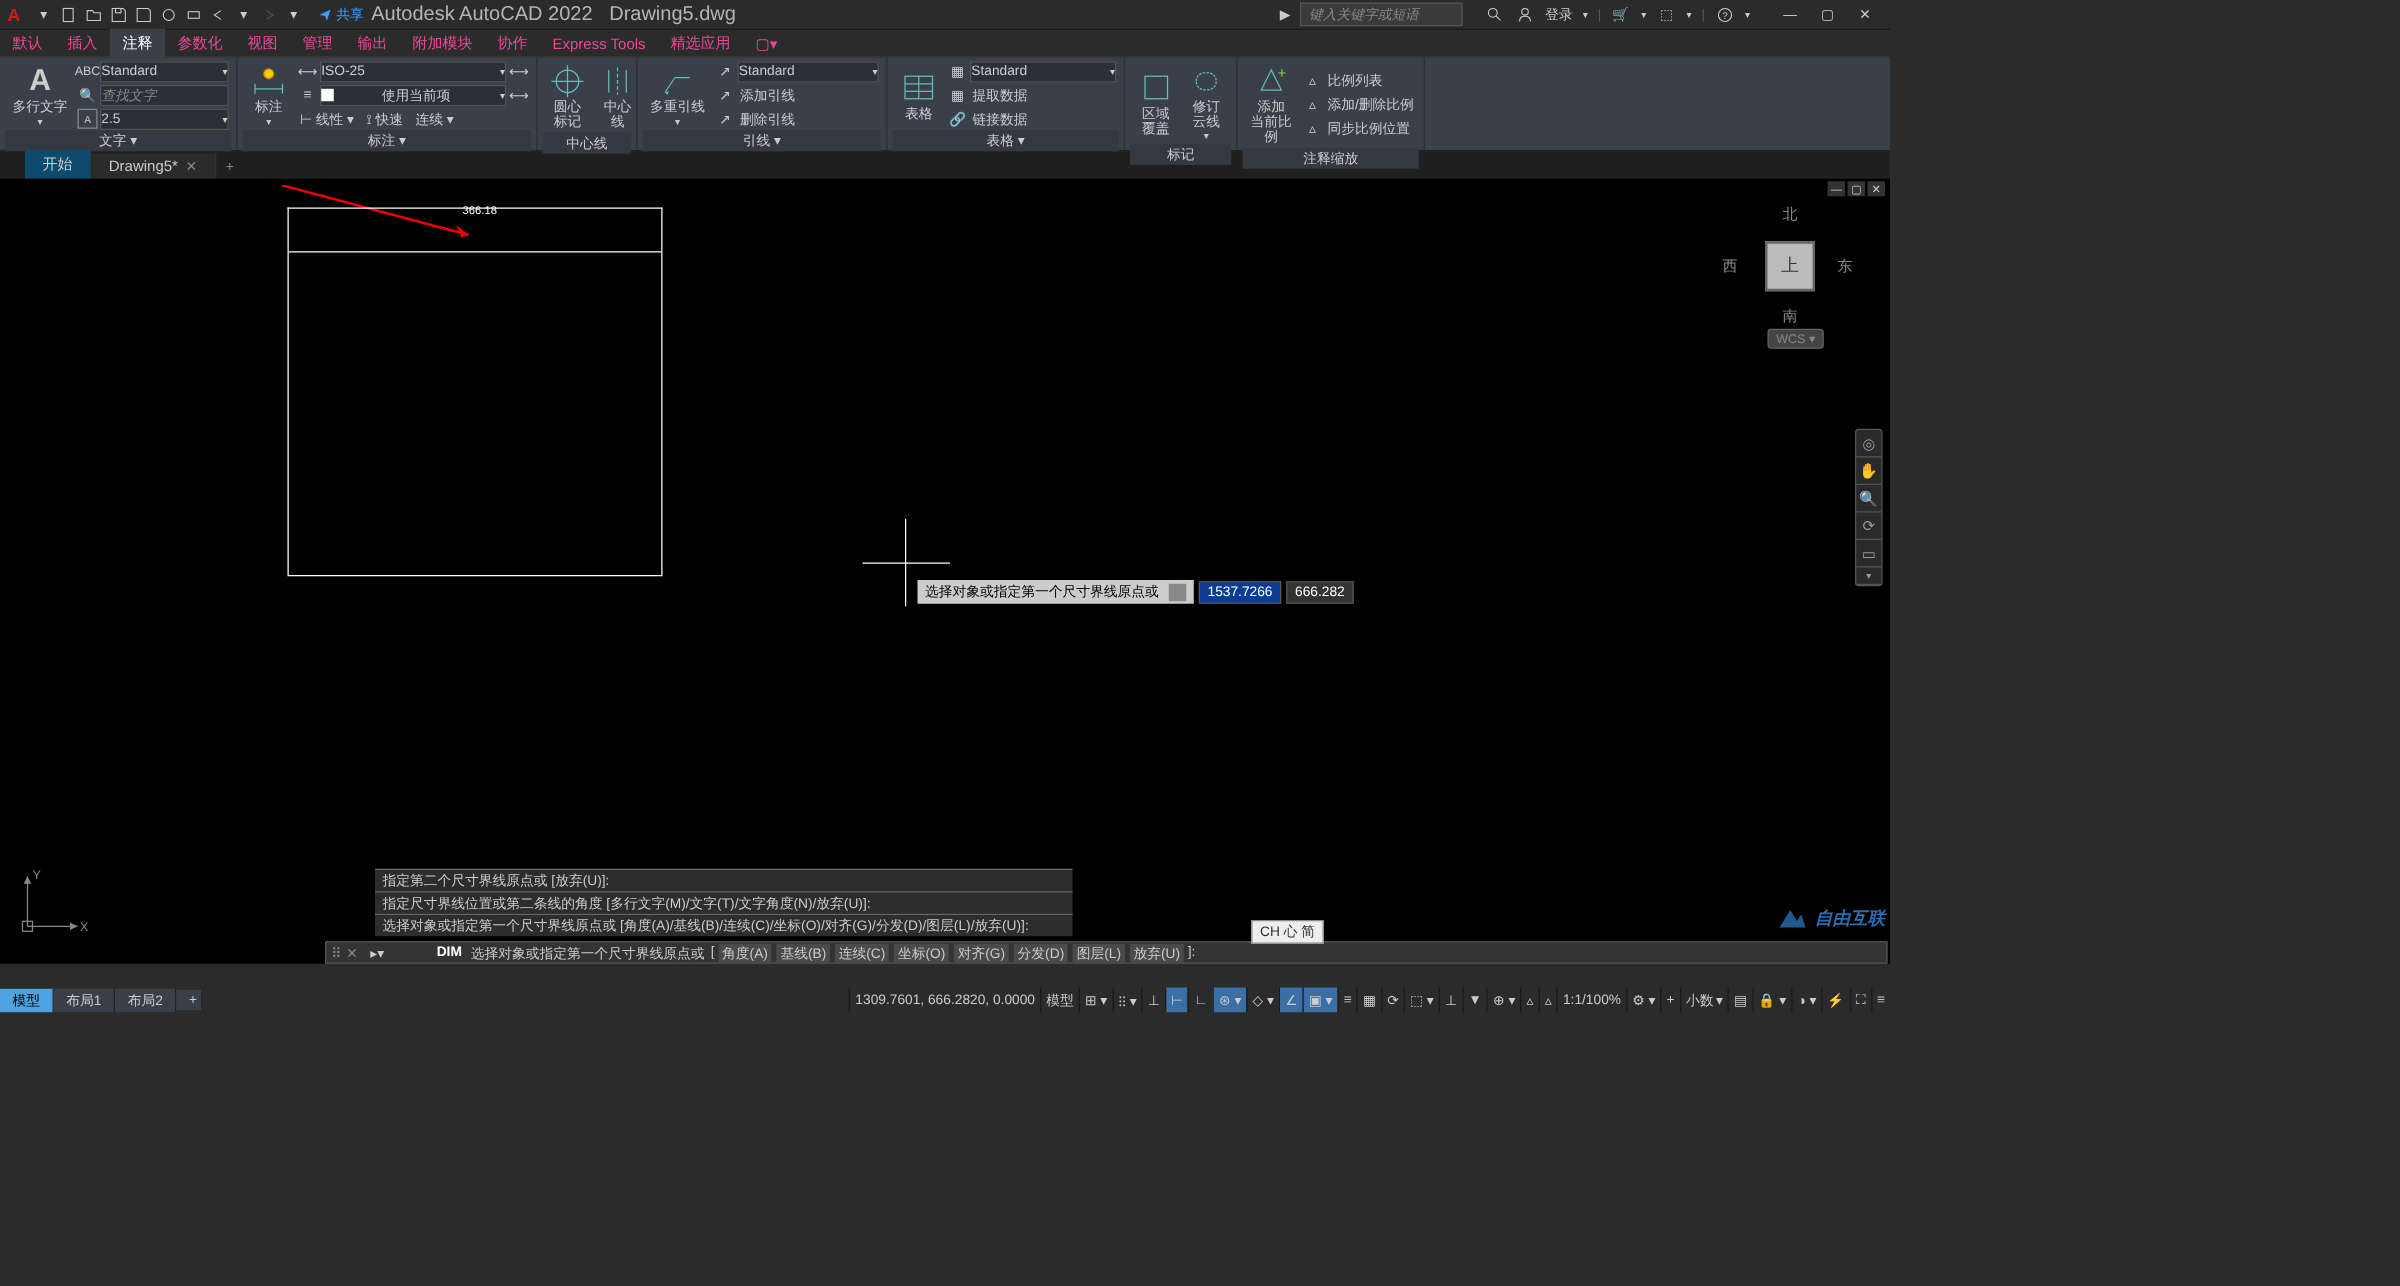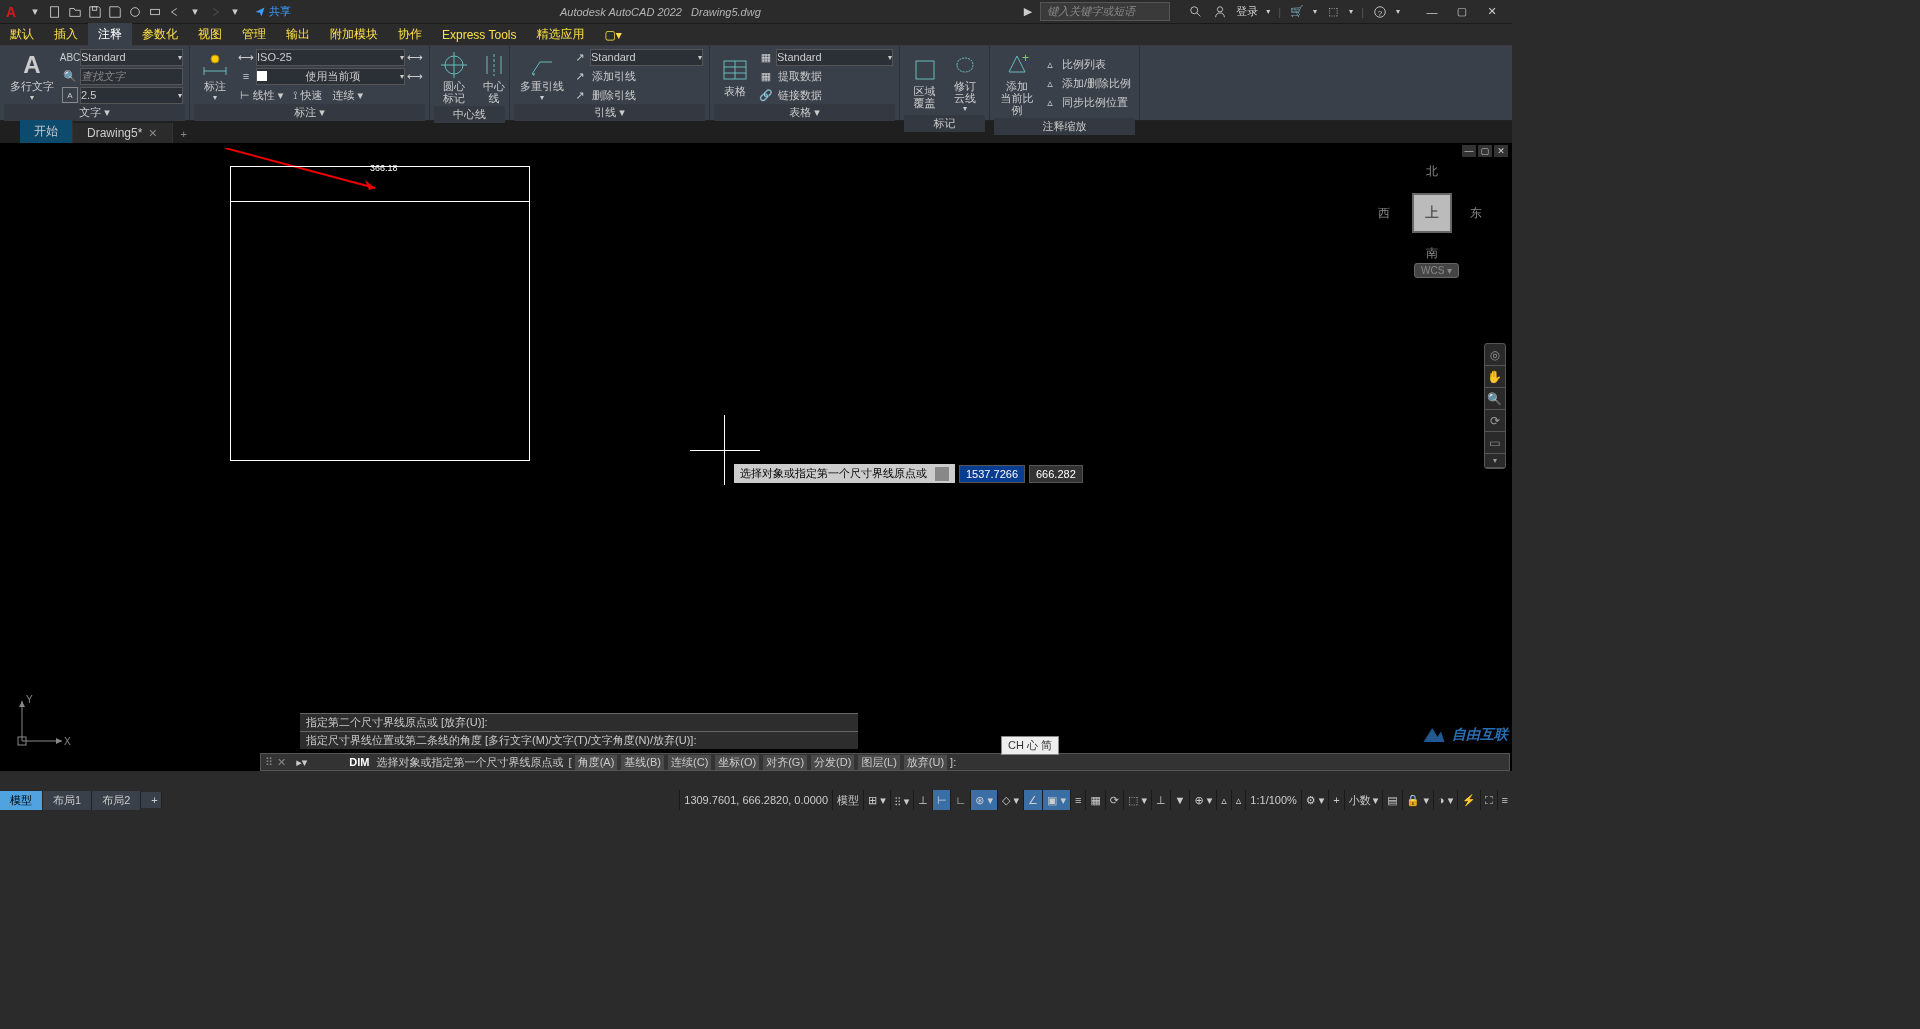--- a/index.html
+++ b/index.html
@@ -5,30 +5,30 @@
 * { margin: 0; padding: 0; box-sizing: border-box; font-family: "Microsoft YaHei", Arial, sans-serif; }
 body { background: #2b2b2b; color: #ccc; font-size: 11px; overflow: hidden; width: 1512px; height: 810px; position: relative; }
 
 
 .titlebar { height: 24px; background: #2b2b2b; display: flex; align-items: center; border-bottom: 1px solid #1a1a1a; }
 .titlebar .logo { width: 22px; text-align: center; color: #d4181c; font-weight: bold; font-size: 14px; }
 .titlebar .qat { display: flex; gap: 2px; padding: 0 4px; align-items: center; }
 .titlebar .qat-item { width: 18px; height: 18px; display: flex; align-items: center; justify-content: center; cursor: pointer; }
 .titlebar .qat-item svg { width: 14px; height: 14px; }
 .titlebar .share { color: #3b9dff; display: flex; align-items: center; gap: 3px; padding: 0 6px; cursor: pointer; font-size: 11px; }
-.titlebar .title { flex: 1; text-align: center; color: #b5b5b5; font-size: 11px; font-style: italic; }
+.titlebar .title { flex: 1; text-align: left; color: #b5b5b5; font-size: 16px; }
 .titlebar .search-box { background: #3a3a3a; border: 1px solid #555; padding: 1px 6px; width: 130px; font-size: 11px; color: #888; margin-right: 10px; font-style: italic; }
 .titlebar .right { display: flex; align-items: center; gap: 8px; padding-right: 6px; }
 .titlebar .icon-btn { width: 16px; height: 16px; display: flex; align-items: center; justify-content: center; cursor: pointer; color: #ccc; }
 .titlebar .window-controls { display: flex; gap: 2px; margin-left: 10px; }
 .titlebar .window-controls div { width: 28px; height: 20px; display: flex; align-items: center; justify-content: center; cursor: pointer; }
 
 
 .menubar { height: 22px; background: #2b2b2b; display: flex; align-items: center; border-bottom: 1px solid #3a3a3a; }
-.menubar .menu-item { padding: 3px 10px; cursor: pointer; color: #fde047; font-size: 12px; }
+.menubar .menu-item { padding: 3px 10px; cursor: pointer; color: #ec4899; font-size: 12px; }
 .menubar .menu-item.active { background: #3a404a; color: #fff; }
 
 
 .ribbon { height: 75px; background: #3a404a; display: flex; border-bottom: 1px solid #222; }
 .ribbon-panel { border-right: 1px solid #2b2f36; padding: 2px 4px; display: flex; flex-direction: column; }
 .ribbon-panel .panel-body { flex: 1; display: flex; align-items: stretch; }
 .ribbon-panel .panel-title { text-align: center; font-size: 11px; color: #ccc; padding: 1px 0; background: #343840; }
 .big-btn { display: flex; flex-direction: column; align-items: center; justify-content: center; padding: 2px 6px; cursor: pointer; min-width: 40px; }
 .big-btn .icon { width: 30px; height: 30px; display: flex; align-items: center; justify-content: center; }
 .big-btn .lbl { font-size: 11px; color: #ccc; text-align: center; line-height: 1.1; }
@@ -506,20 +506,21 @@
     <polygon points="10,10 7,16 13,16" fill="#888"></polygon>
     <polygon points="50,50 44,47 44,53" fill="#888"></polygon>
     <text x="14" y="12" fill="#888" font-size="10">Y</text>
     <text x="52" y="54" fill="#888" font-size="10">X</text>
     <rect x="6" y="46" width="8" height="8" fill="none" stroke="#888"></rect>
   </svg>
 
   <div class="cmdhistory">
     <div class="line">指定第二个尺寸界线原点或 [放弃(U)]:</div>
     <div class="line">指定尺寸界线位置或第二条线的角度 [多行文字(M)/文字(T)/文字角度(N)/放弃(U)]:</div>
+    <div class="line">选择对象或指定第一个尺寸界线原点或 [角度(A)/基线(B)/连续(C)/坐标(O)/对齐(G)/分发(D)/图层(L)/放弃(U)]:</div>
   </div>
 
   <div class="cmdline">
     <span class="cmd-icon">⠿</span>
     <span class="cmd-icon">✕</span>
     <span style="margin:0 6px">▸▾</span>
     <span class="prompt-text">
       <span style="color:#fff;font-weight:bold">DIM</span>&nbsp;
       <span>选择对象或指定第一个尺寸界线原点或</span>&nbsp;[
       <span class="opt">角度(A)</span>

